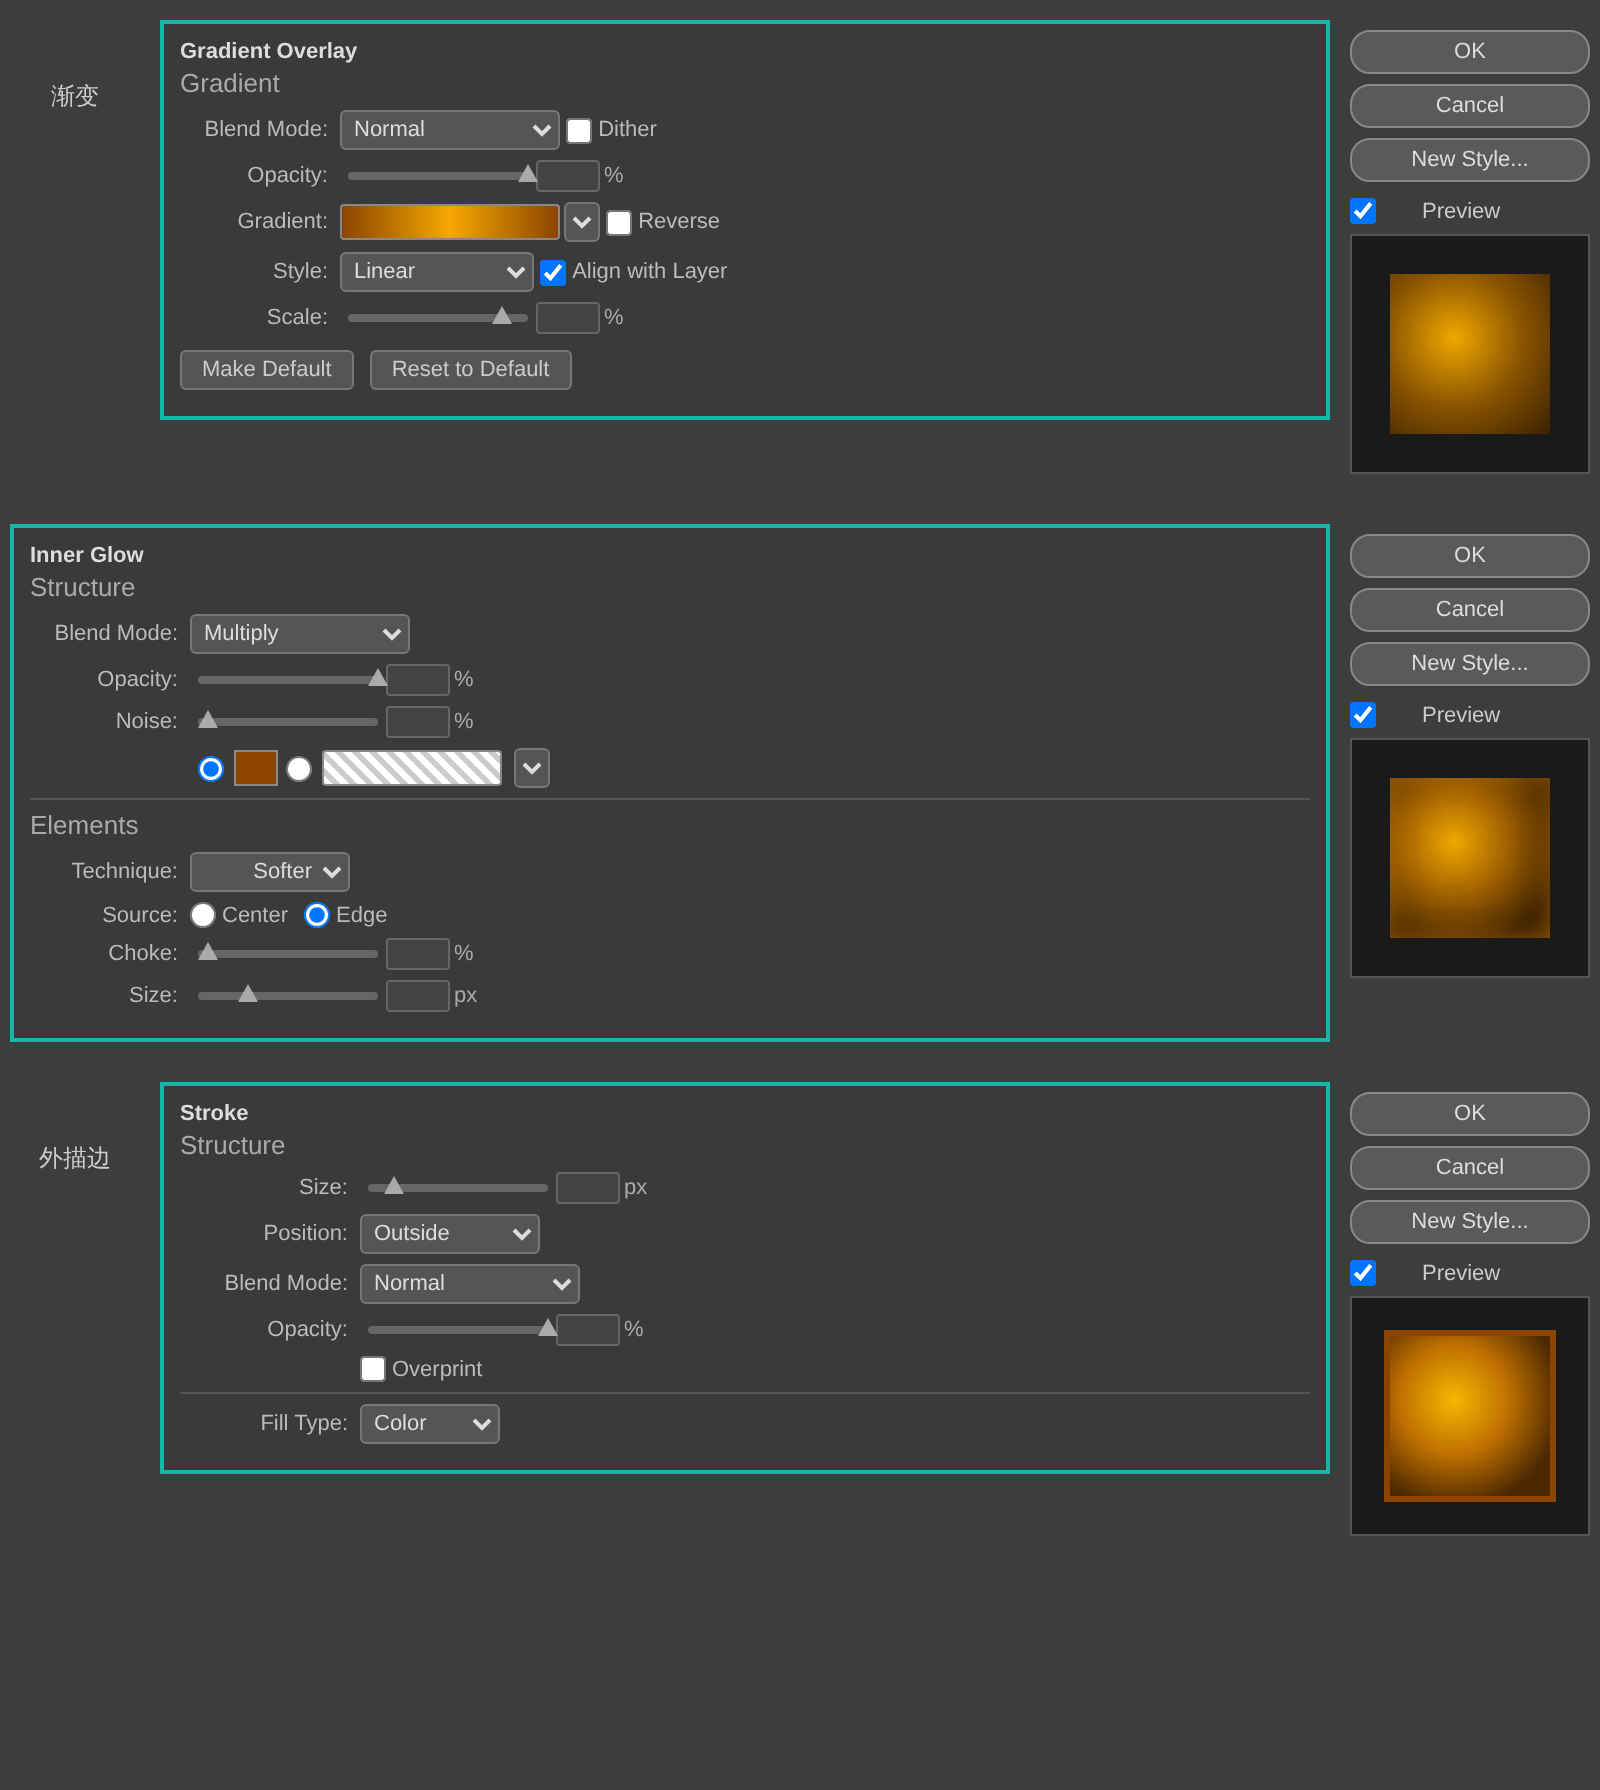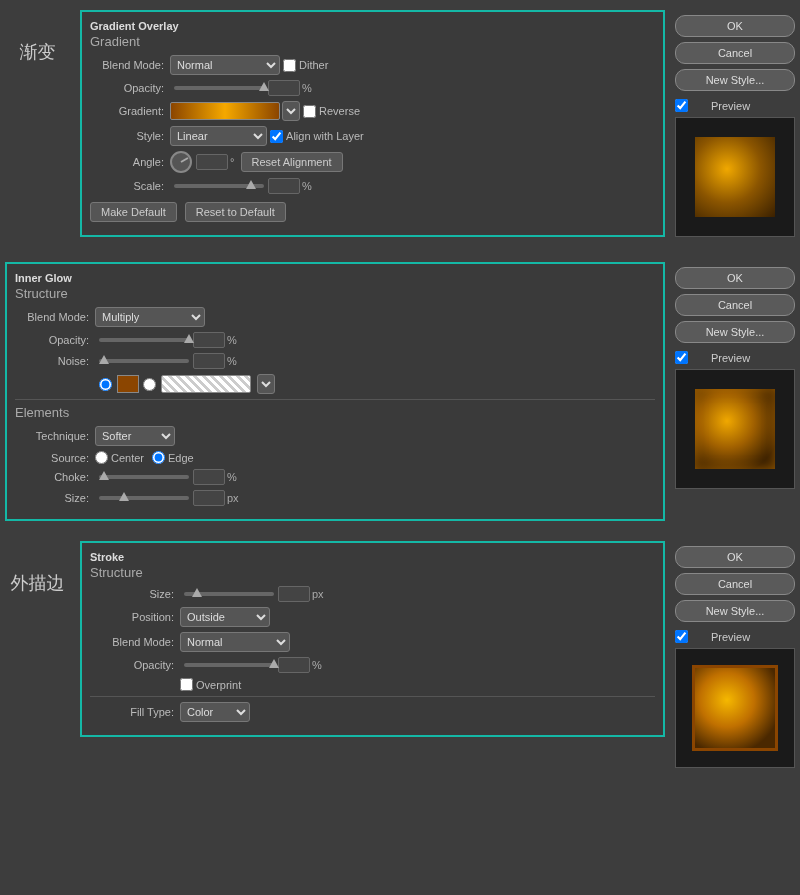--- a/index.html
+++ b/index.html
@@ -15,21 +15,21 @@
     .section-wrapper {
       display: flex;
       align-items: flex-start;
       margin-bottom: 0;
       padding: 10px 0;
     }
 
     .chinese-label {
       width: 75px;
       text-align: center;
-      font-size: 18px;
+      font-size: 12px;
       color: #ccc;
       padding-top: 30px;
       flex-shrink: 0;
     }
 
     .panel {
       flex: 1;
       background: #3a3a3a;
       border: 2px solid #14b8a6;
       margin: 0 5px;
@@ -84,20 +84,21 @@
     .style-select {
       width: 97px;
     }
 
     .position-select {
       width: 90px;
     }
 
     .technique-select {
       width: 80px;
+      text-align: right;
     }
 
     .fill-type-select {
       width: 70px;
     }
 
     input[type="checkbox"] {
       margin-right: 3px;
     }
 
@@ -363,28 +364,20 @@
         <option>Reflected</option>
         <option>Diamond</option>
       </select>
       &nbsp;
       <label class="checkbox-label">
         <input type="checkbox" checked="" style="">
         <span>Align with Layer</span>
       </label>
     </div>
 
-    <div class="row">
-      <span class="row-label">Angle:</span>
-      <div class="angle-dial"></div>
-      <input type="text" class="value-input value-input-normal" style="color: rgb(221, 221, 221);">
-      <span class="unit-label">°</span>
-      &nbsp;&nbsp;
-      <button class="make-default-btn">Reset Alignment</button>
-    </div>
 
     <div class="row">
       <span class="row-label">Scale:</span>
       <div class="slider-track">
         <div class="slider-thumb" style="left: calc(86% - 5px);"></div>
       </div>
       <input type="text" class="value-input value-input-normal" style="color: rgb(221, 221, 221);">
       <span class="unit-label">%</span>
     </div>
 

